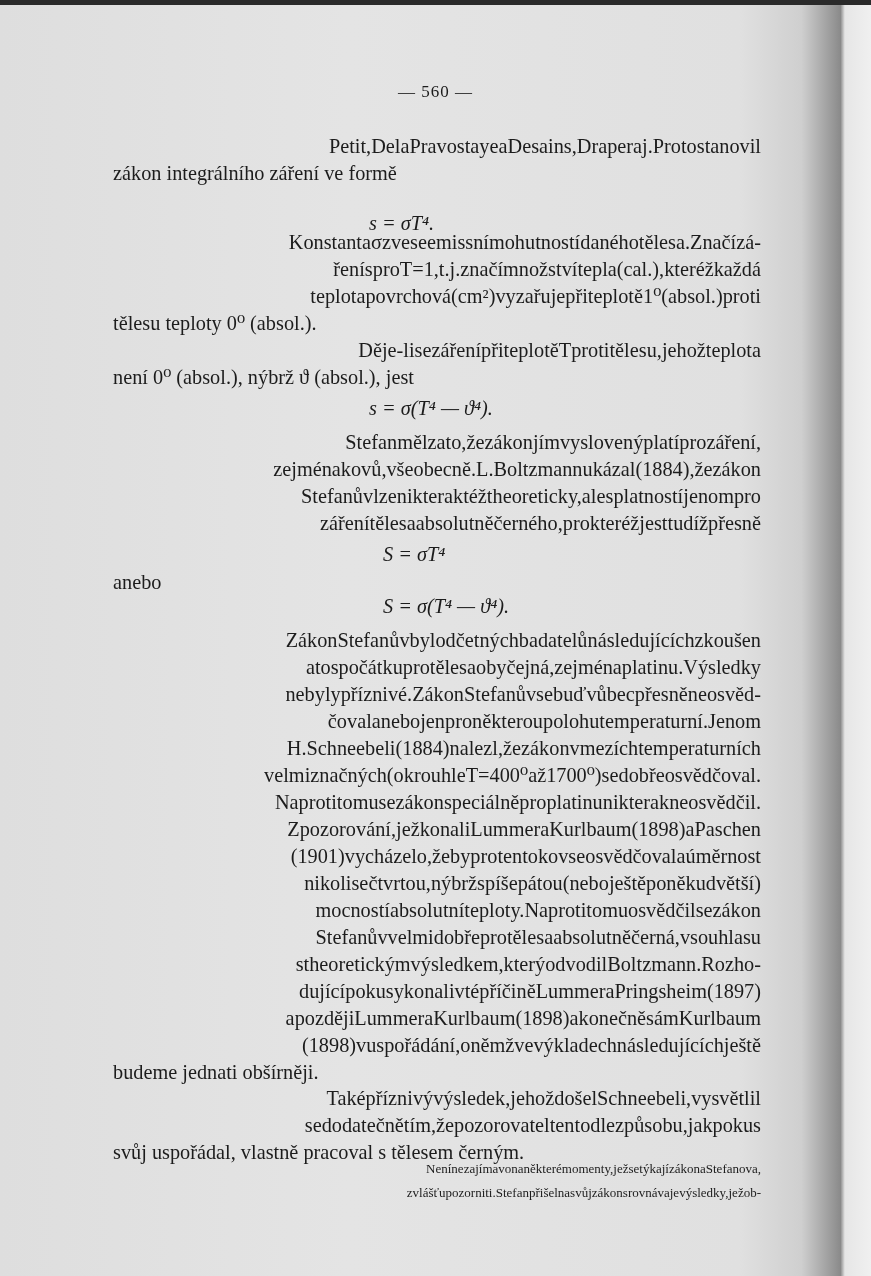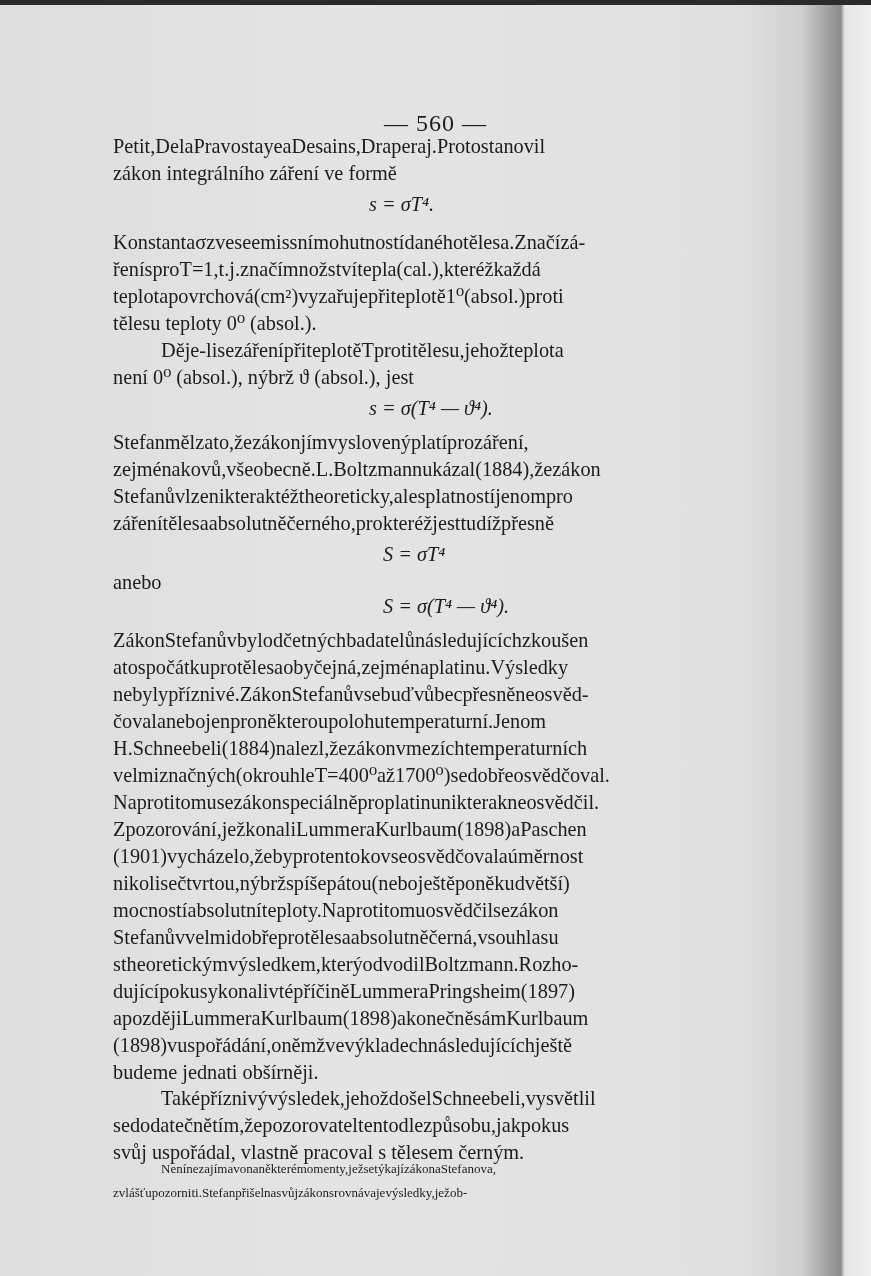--- a/index.html
+++ b/index.html
@@ -9,27 +9,27 @@
     font-family: "Liberation Serif", "DejaVu Serif", serif;
     color: #1c1c1c;
   }
   .page {
     position: absolute; left: 0; top: 0; width: 871px; height: 1276px;
     background: linear-gradient(to right, #dedede 0%, #e4e4e4 40%, #e0e0e0 85%, #cfcfcf 92%, #9a9a9a 95.5%, #8a8a8a 96.5%, #e6e6e6 97%, #f0f0f0 100%);
   }
   .topbar { position: absolute; left: 0; top: 0; width: 871px; height: 5px; background: #2a2a2a; }
   .pagenum {
     position: absolute; top: 82px; left: 0; width: 871px; text-align: center;
-    font-size: 24px; letter-spacing: 1px; margin-top: 28px;
+    font-size: 17px; letter-spacing: 1px;
   }
   .text {
     position: absolute; left: 113px; width: 648px;
     font-size: 20.3px; line-height: 27px;
   }
-  .line { white-space: nowrap; display: flex; justify-content: flex-start; height: 27px; }
+  .line { white-space: nowrap; display: flex; justify-content: flex-end; height: 27px; }
   .line.last { justify-content: flex-start; text-align: right; }
   .indent { padding-left: 48px; }
   .formula { position: absolute; font-size: 20.3px; white-space: nowrap; font-style: italic; }
   .fn {
     position: absolute; left: 113px; width: 648px; font-size: 13px; line-height: 24px;
   }
   .fn .line { height: 24px; }
 </style>
 </head>
 <body>
@@ -48,21 +48,21 @@
         <span>a</span>
         <span>Desains,</span>
         <span>Draper</span>
         <span>a</span>
         <span>j.</span>
         <span>Proto</span>
         <span>stanovil</span>
       </div>
     <div class="line last">zákon integrálního záření ve formě</div>
   </div>
-  <div class="formula" style="left:369px; top:193px;">s = σT⁴.</div>
+  <div class="formula" style="left:369px; top:212px;">s = σT⁴.</div>
 
   <div class="text" style="top:229px;">
     <div class="line">
         <span>Konstanta</span>
         <span>σ</span>
         <span>zve</span>
         <span>se</span>
         <span>emissní</span>
         <span>mohutností</span>
         <span>daného</span>

